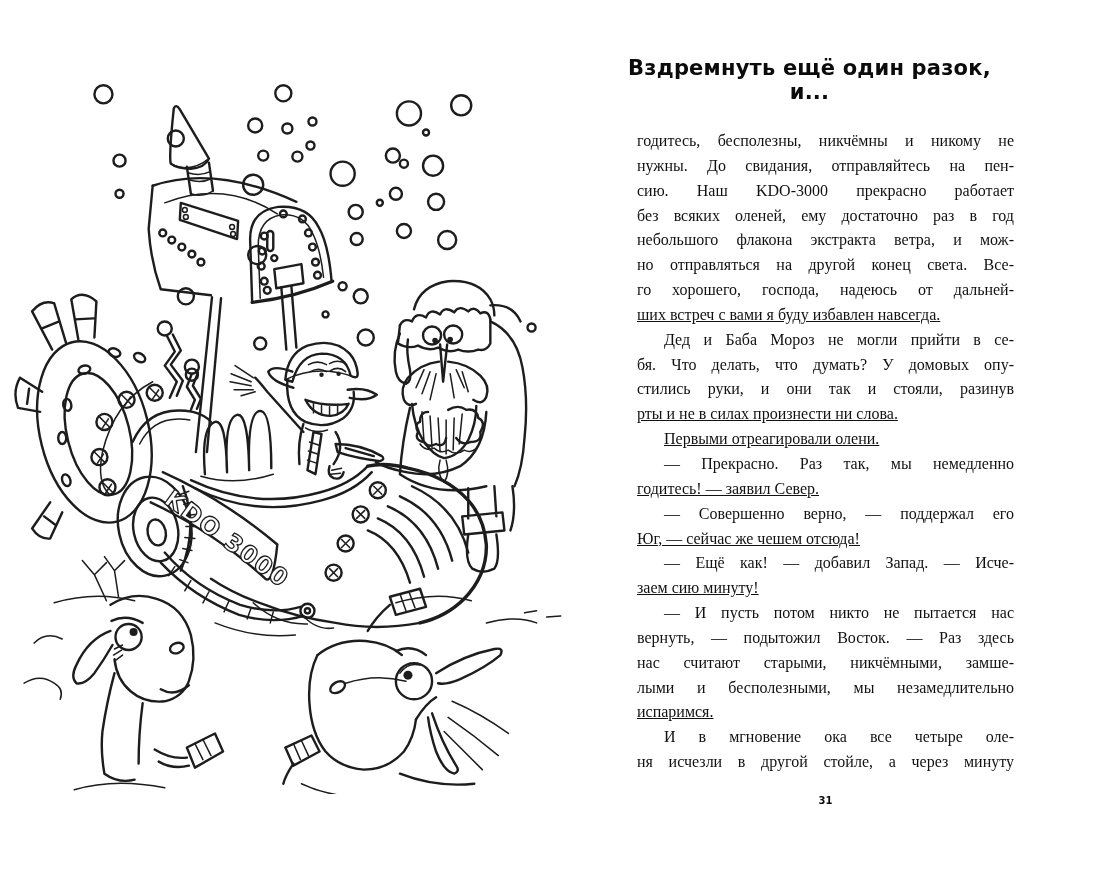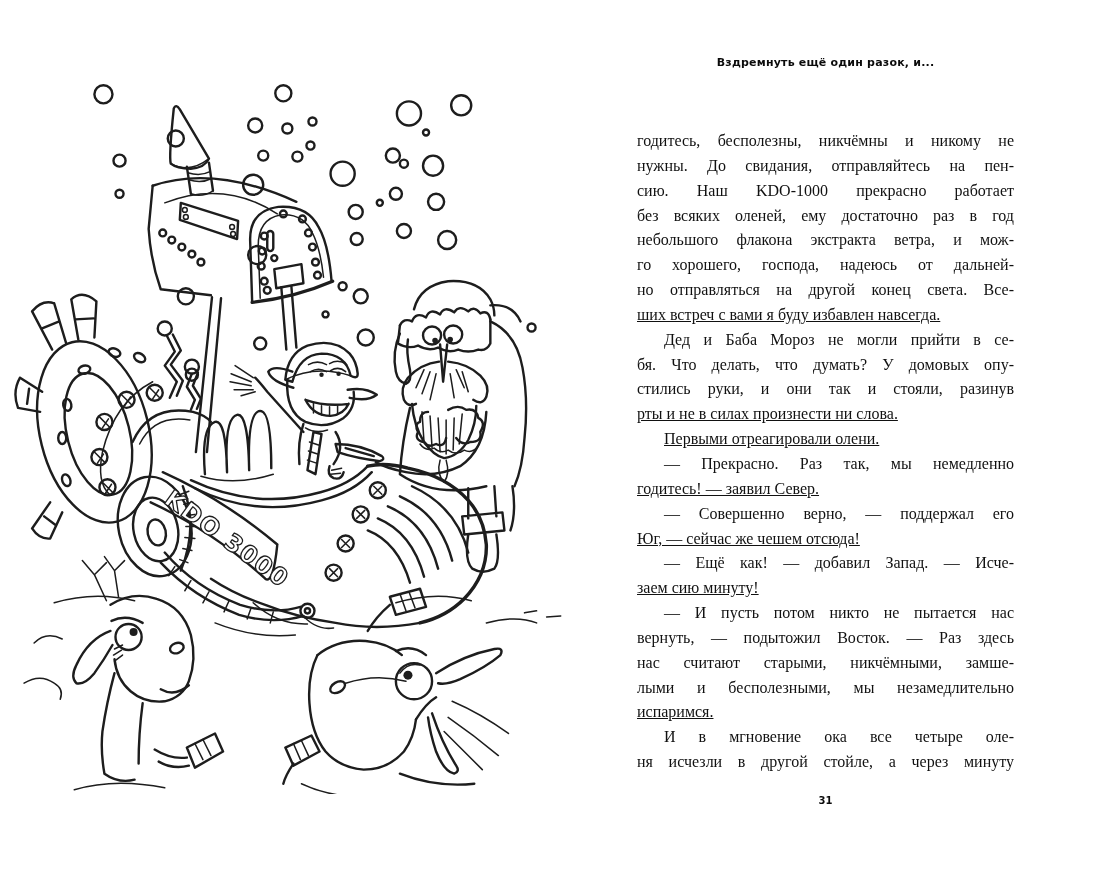--- a/index.html
+++ b/index.html
@@ -1,19 +1,19 @@
 <!DOCTYPE html>
 <html><head>
 <meta charset="utf-8">
 <style>
   html,body{margin:0;padding:0;background:#ffffff;}
   .page{position:relative;width:1100px;height:873px;background:#ffffff;overflow:hidden;
         font-family:"Liberation Serif",serif;}
-  .chapter-header{position:absolute;left:637px;top:56px;width:377px;text-align:center;
-        font-family:"DejaVu Sans",sans-serif;font-weight:bold;font-size:11px;
+  .chapter-header{position:absolute;left:621px;top:56px;width:377px;text-align:center;
+        font-family:"DejaVu Sans",sans-serif;font-weight:bold;font-size:21px;
         color:#0b0b0b;letter-spacing:.2px;}
   .textcol{position:absolute;left:637px;top:129px;width:377px;font-size:16px;
         line-height:24.85px;color:#111111;}
   .ln{text-align:justify;text-align-last:justify;}
   .pe{text-align-last:left;text-decoration:underline;}
   .ind{text-indent:27px;}
   .pagenum{position:absolute;left:637px;top:795px;width:377px;text-align:center;
         font-family:"DejaVu Sans",sans-serif;font-weight:bold;font-size:10px;color:#0b0b0b;}
   .illo{position:absolute;left:14px;top:80px;width:608px;height:714px;}
   .illo svg{display:block;width:100%;height:100%;}
@@ -272,25 +272,25 @@
         <path d="M330,600 Q360,590 390,598 M286,700 Q320,716 360,712 M60,706 Q100,694 150,704"></path>
         <path d="M20,560 Q32,548 48,556 M10,600 Q26,590 40,600 Q50,606 46,616"></path>
         <path d="M285,530 Q300,548 318,545"></path>
       </g>
     </svg>
   </div>
 
   <div class="textcol">
     <div class="ln">годитесь, бесполезны, никчёмны и никому не</div>
     <div class="ln">нужны. До свидания, отправляйтесь на пен-</div>
-    <div class="ln">сию. Наш KDO-1000 прекрасно работает</div>
+    <div class="ln">сию. Наш KDO-3000 прекрасно работает</div>
     <div class="ln">без всяких оленей, ему достаточно раз в год</div>
     <div class="ln">небольшого флакона экстракта ветра, и мож-</div>
+    <div class="ln">но отправляться на другой конец света. Все-</div>
     <div class="ln">го хорошего, господа, надеюсь от дальней-</div>
-    <div class="ln">но отправляться на другой конец света. Все-</div>
     <div class="ln pe">ших встреч с вами я буду избавлен навсегда.</div>
     <div class="ln ind">Дед и Баба Мороз не могли прийти в се-</div>
     <div class="ln">бя. Что делать, что думать? У домовых опу-</div>
     <div class="ln">стились руки, и они так и стояли, разинув</div>
     <div class="ln pe">рты и не в силах произнести ни слова.</div>
     <div class="ln ind pe">Первыми отреагировали олени.</div>
     <div class="ln ind">— Прекрасно. Раз так, мы немедленно</div>
     <div class="ln pe">годитесь! — заявил Север.</div>
     <div class="ln ind">— Совершенно верно, — поддержал его</div>
     <div class="ln pe">Юг, — сейчас же чешем отсюда!</div>

